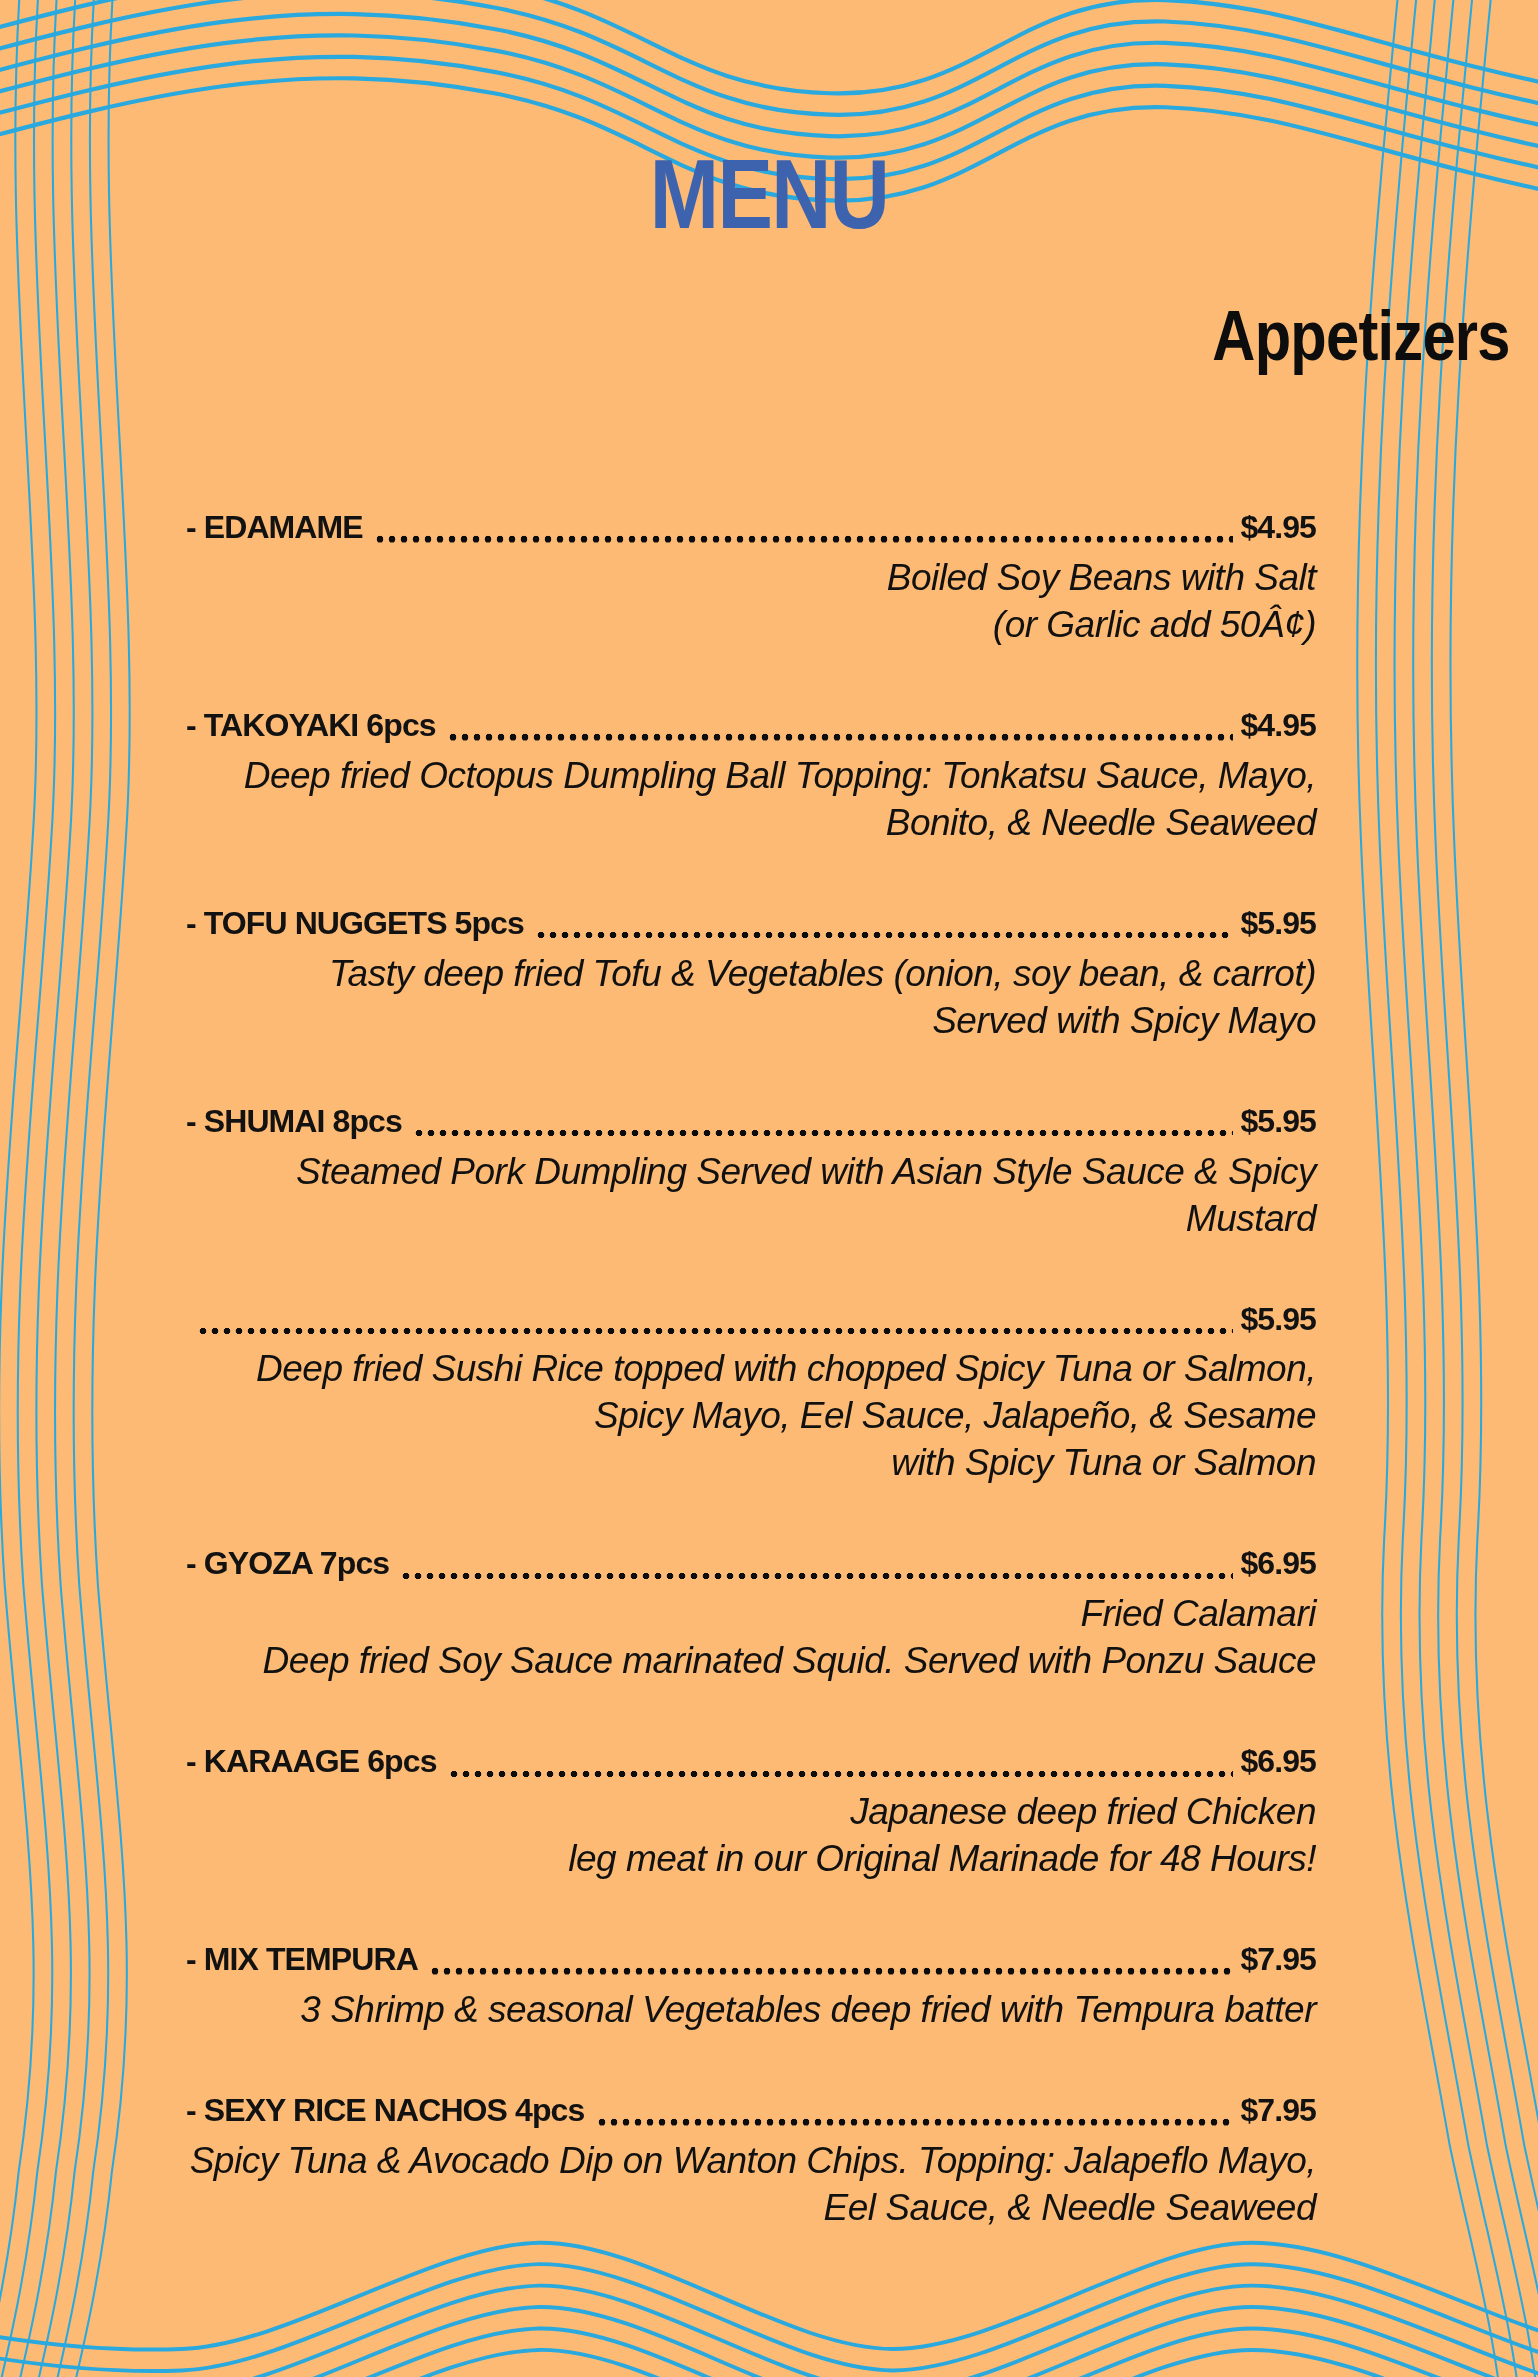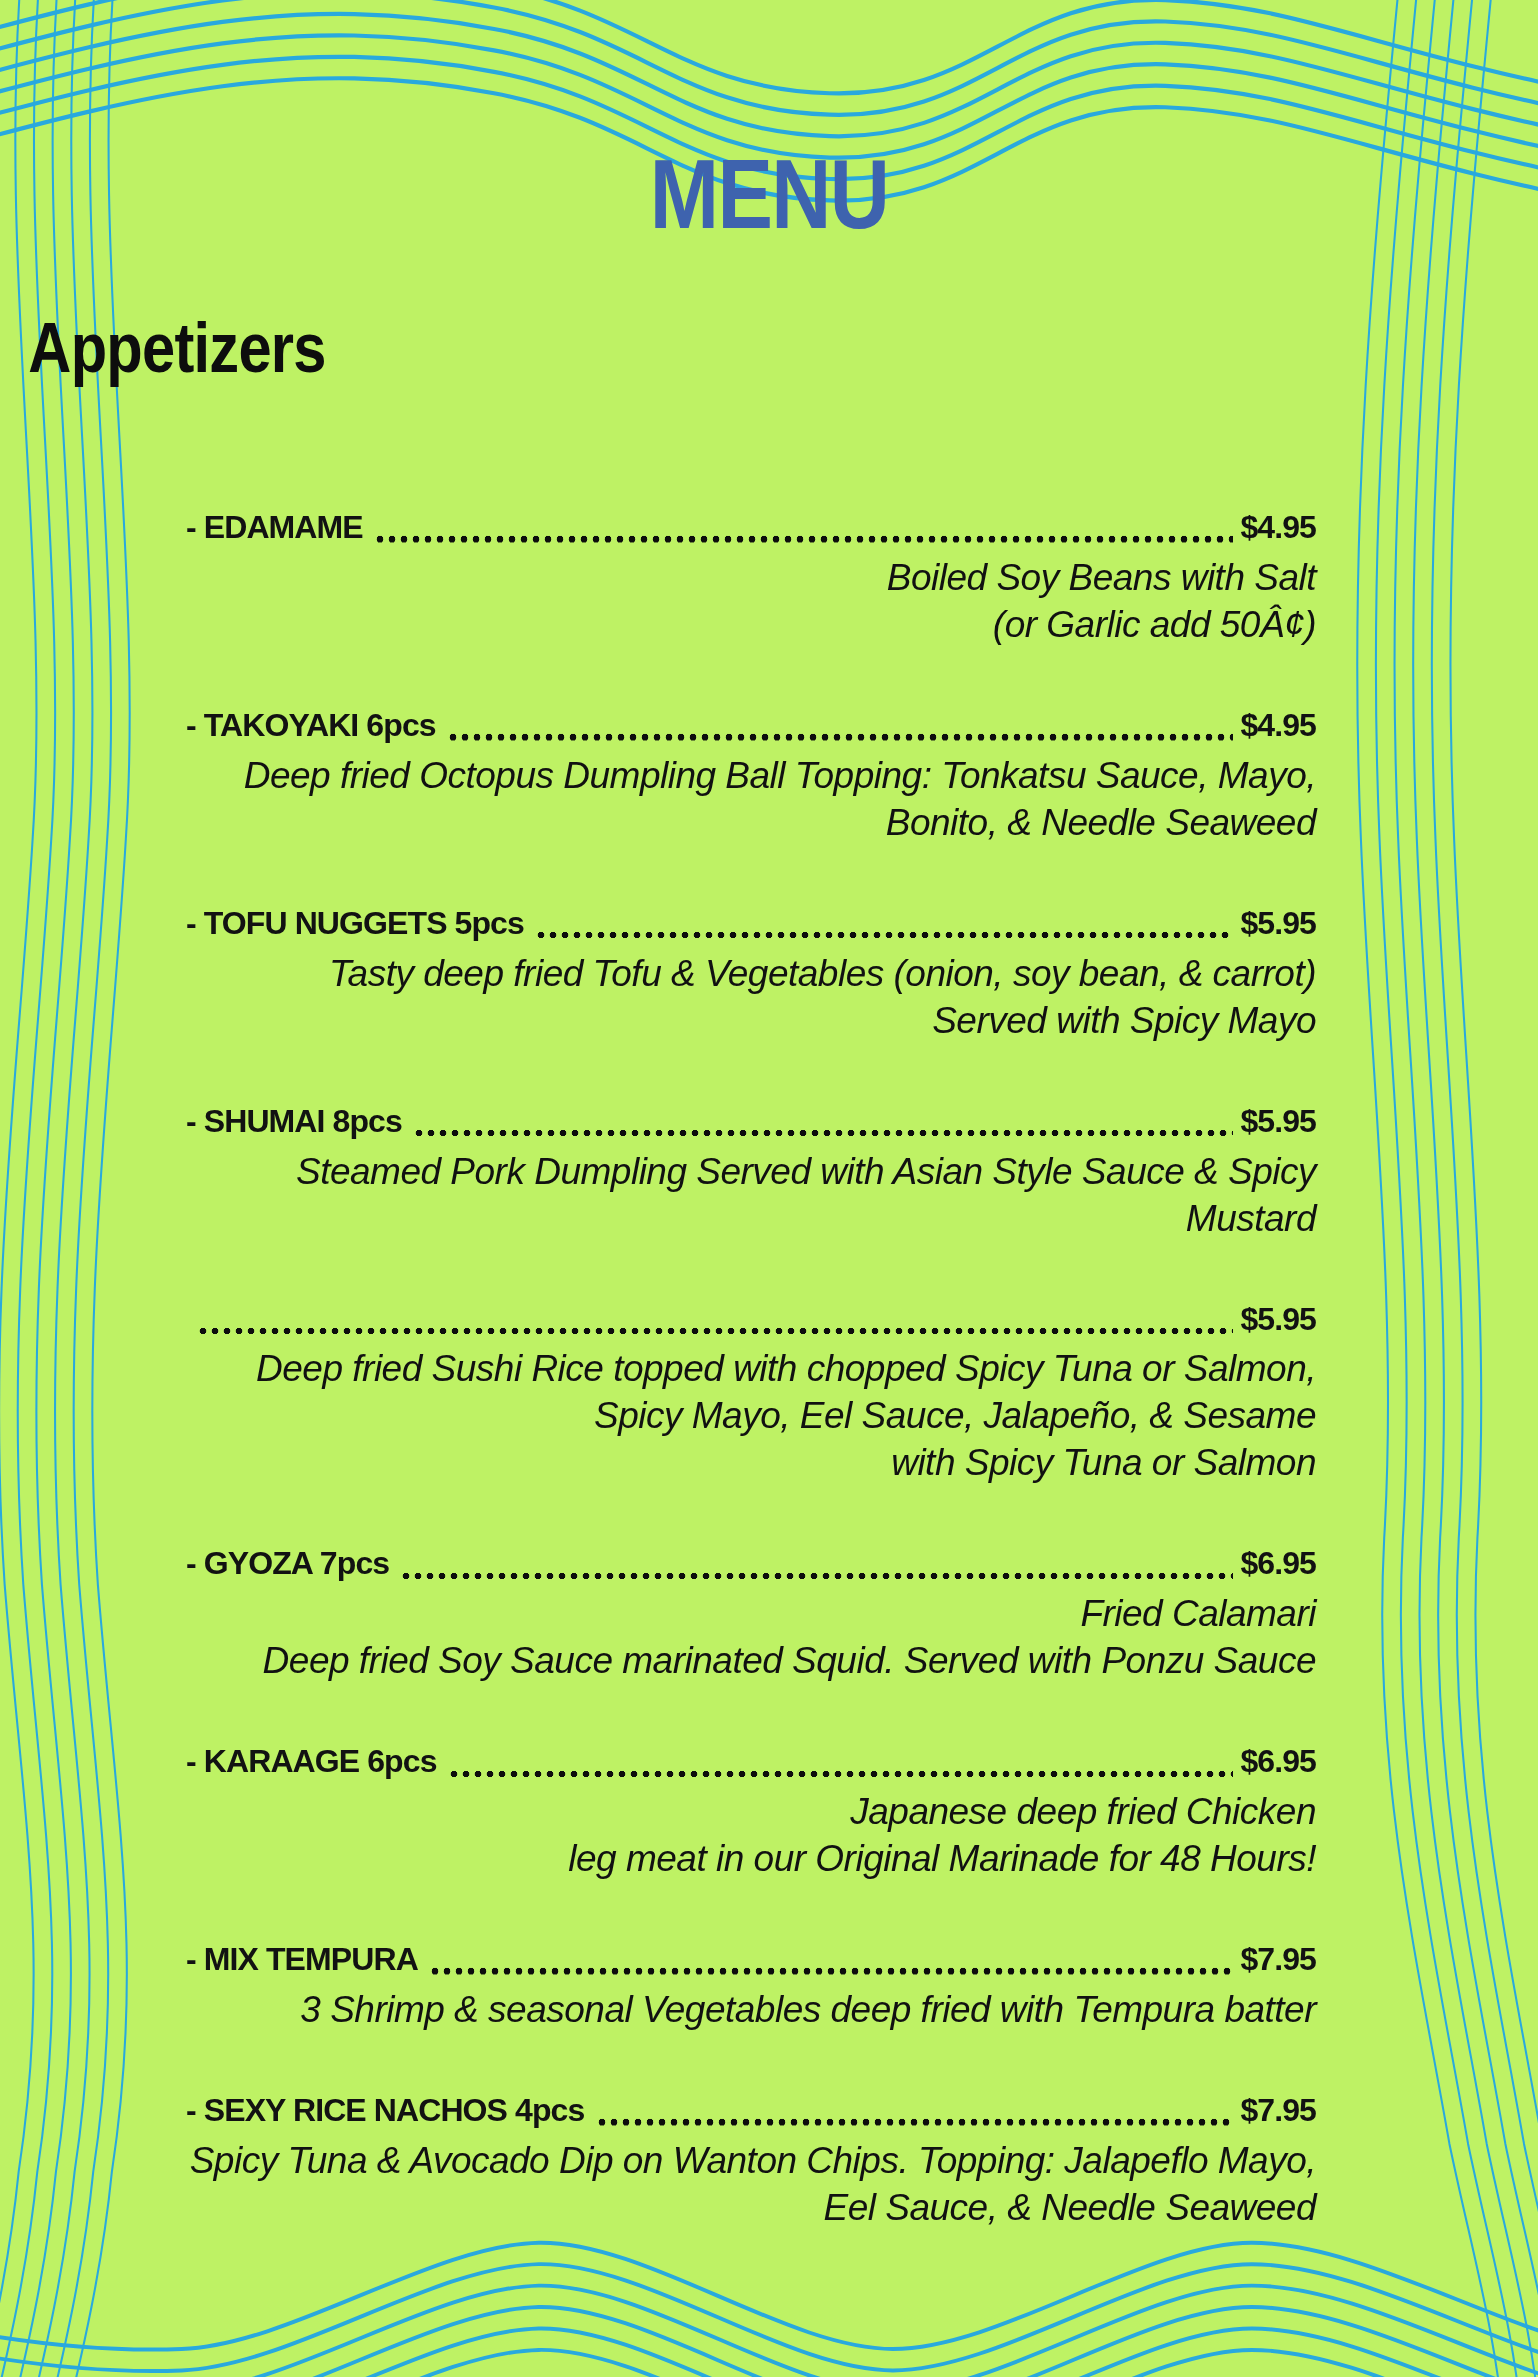--- a/index.html
+++ b/index.html
@@ -4,21 +4,21 @@
 <style>
   html, body {
     margin: 0;
     padding: 0;
     background: #ffffff;
   }
   .page {
     position: relative;
     width: 1538px;
     height: 2377px;
-    background: #bef264;
+    background: #fdba74;
     overflow: hidden;
     font-family: "Liberation Sans", sans-serif;
     color: var(--text-black, #121212);
   }
   .wave-border {
     position: absolute;
     inset: 0;
     width: 1538px;
     height: 2377px;
     pointer-events: none;
@@ -37,25 +37,25 @@
     color: var(--title-blue, #3e63ae);
   }
   .page-title .squeeze,
   .section-heading .squeeze {
     display: inline-block;
     transform: scaleX(0.84);
     transform-origin: center;
   }
   .section-heading {
     position: absolute;
-    top: 308px;
+    top: 296px;
     left: 0;
     right: 0;
     margin: 0;
-    text-align: left;
+    text-align: right;
     font-size: 71px;
     line-height: 80px;
     font-weight: bold;
     letter-spacing: -0.9px;
     color: #0d0d0d;
   }
   .items {
     position: absolute;
     left: 186px;
     top: 502px;

